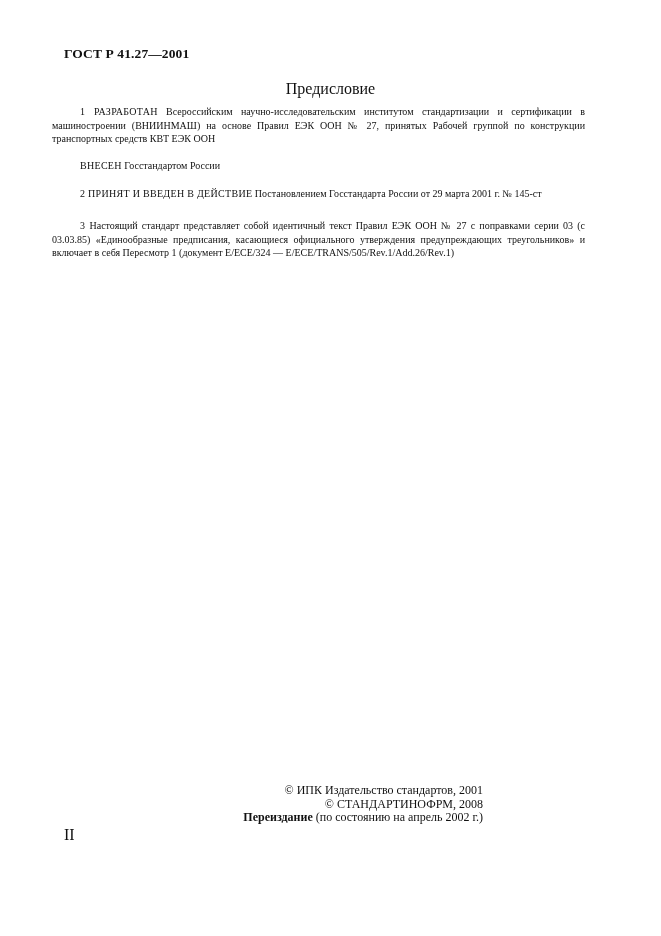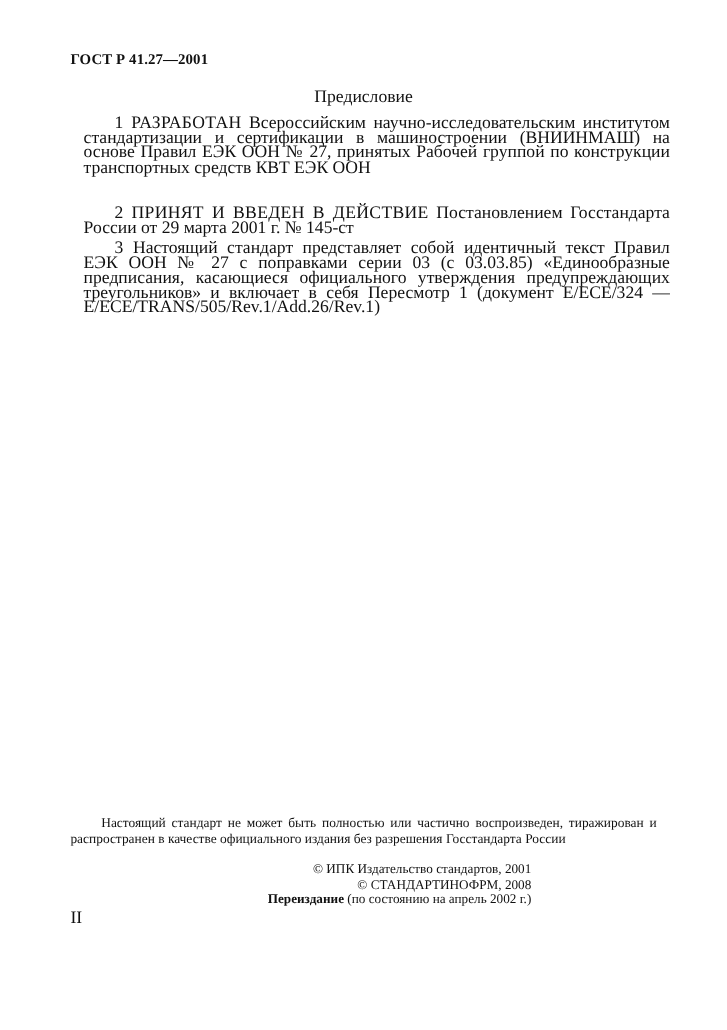--- a/index.html
+++ b/index.html
@@ -33,23 +33,23 @@
     .preface-title {
       position: absolute;
       left: 64px;
       width: 533px;
       top: 80px;
       text-align: center;
       font-size: 16px;
     }
     .para {
       position: absolute;
-      left: 76px;
+      left: 52px;
       width: 533px;
-      font-size: 16px;
+      font-size: 10px;
       line-height: 13.6px;
       text-align: justify;
       text-indent: 28px;
     }
     .para .lead {
       letter-spacing: 0.3px;
     }
     .p1 { top: 105px; }
     .p-vnesen { top: 159px; }
     .p2 { top: 187px; }
@@ -87,31 +87,33 @@
 <div class="page">
 
   <div class="doc-code">ГОСТ Р 41.27—2001</div>
 
   <div class="preface-title">Предисловие</div>
 
   <div class="para p1">
     <span class="lead">1 РАЗРАБОТАН</span><span> Всероссийским научно-исследовательским институтом стандартизации и сертификации в машиностроении (ВНИИНМАШ) на основе Правил ЕЭК ООН № 27, принятых Рабочей группой по конструкции транспортных средств КВТ ЕЭК ООН</span>
   </div>
 
+  <div class="para p-vnesen">
+    <span class="lead">ВНЕСЕН</span><span> Госстандартом России</span>
+  </div>
 
   <div class="para p2">
     <span class="lead">2 ПРИНЯТ И ВВЕДЕН В ДЕЙСТВИЕ</span><span> Постановлением Госстандарта России от 29 марта 2001 г. № 145-ст</span>
   </div>
 
   <div class="para p3">
     <span class="lead">3</span><span> Настоящий стандарт представляет собой идентичный текст Правил ЕЭК ООН № 27 с поправками серии 03 (с 03.03.85) «Единообразные предписания, касающиеся официального утверждения предупреждающих треугольников» и включает в себя Пересмотр 1 (документ E/ECE/324 — E/ECE/TRANS/505/Rev.1/Add.26/Rev.1)</span>
   </div>
 
 
-  <div class="notice">Настоящий стандарт не может быть полностью или частично воспроизведен, тиражирован и распространен в качестве официального издания без разрешения Госстандарта России</div>
 
   <div class="imprint">
     <div>© ИПК Издательство стандартов, 2001</div>
     <div>© СТАНДАРТИНОФРМ, 2008</div>
     <div>
       <span class="bold">Переиздание</span><span> (по состоянию на апрель 2002 г.)</span>
     </div>
   </div>
 
   <div class="page-number">II</div>

